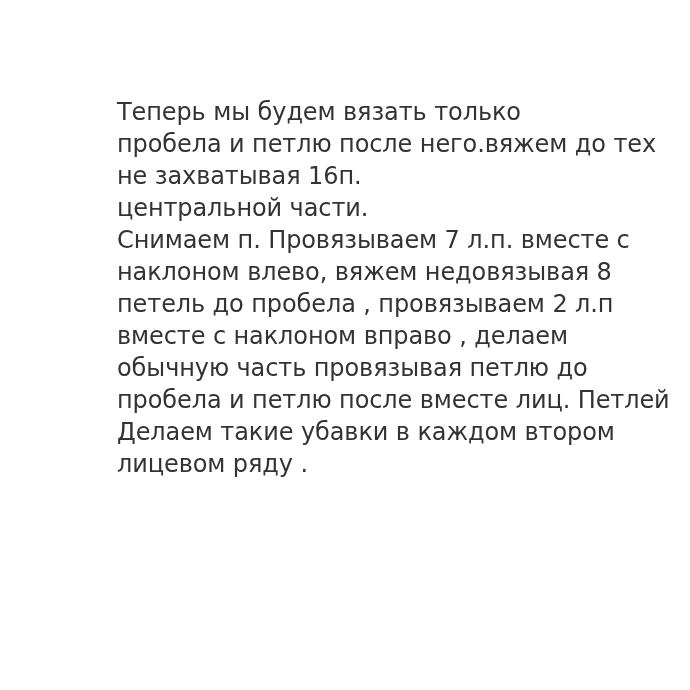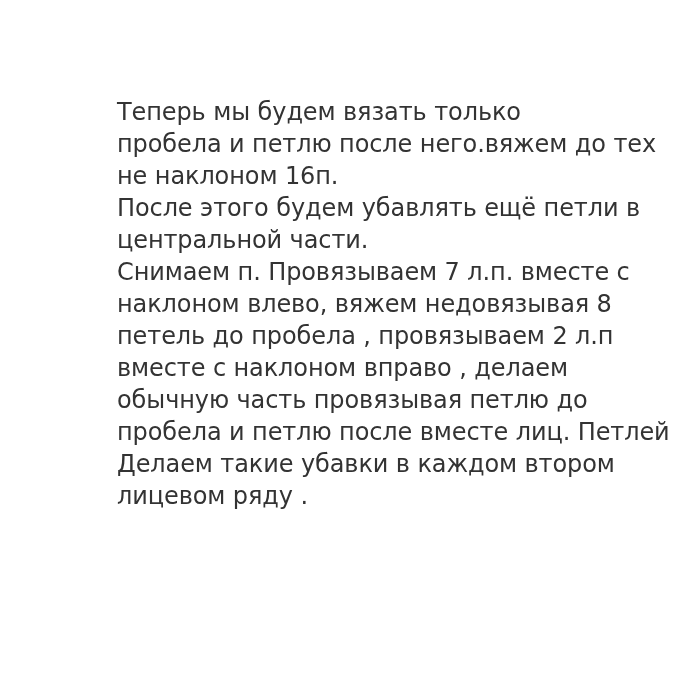--- a/index.html
+++ b/index.html
@@ -27,22 +27,21 @@
       white-space: nowrap;
       letter-spacing: -0.1px;
     }
   </style>
 </head>
 <body>
 
 <div class="doc">
   <div class="line">Теперь мы будем вязать только</div>
   <div class="line">пробела и петлю после него.вяжем до тех</div>
-  <div class="line">не наклоном 16п.</div>
-  <div class="line">После этого будем убавлять ещё петли в</div>
+  <div class="line">не захватывая 16п.</div>
   <div class="line">центральной части.</div>
   <div class="line">Снимаем п. Провязываем 7 л.п. вместе с</div>
   <div class="line">наклоном влево, вяжем недовязывая 8</div>
   <div class="line">петель до пробела , провязываем 2 л.п</div>
   <div class="line">вместе с наклоном вправо , делаем</div>
   <div class="line">обычную часть провязывая петлю до</div>
   <div class="line">пробела и петлю после вместе лиц. Петлей</div>
   <div class="line">Делаем такие убавки в каждом втором</div>
   <div class="line">лицевом ряду .</div>
 </div>

